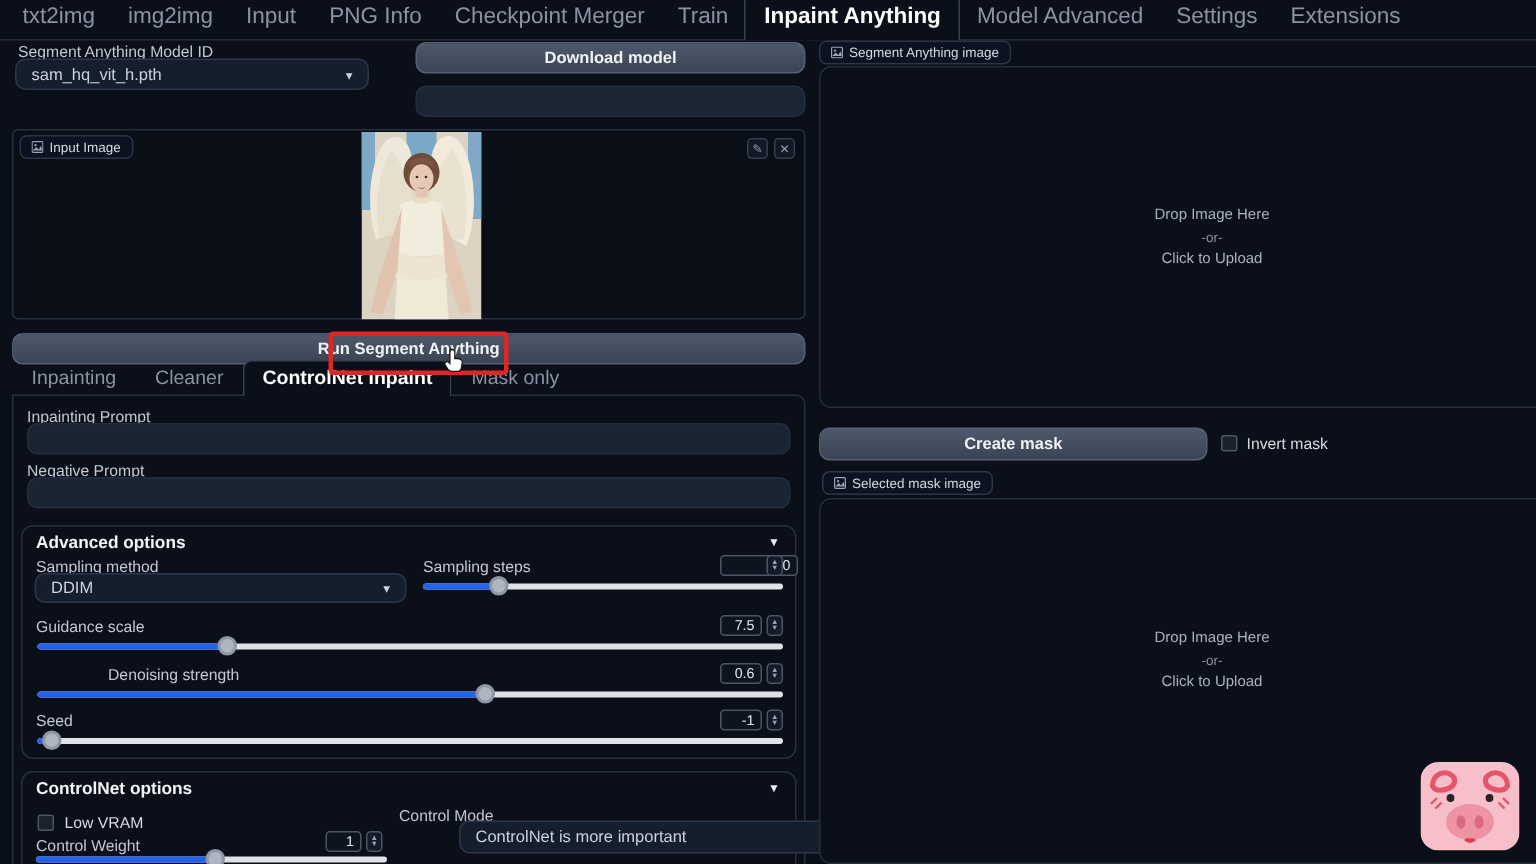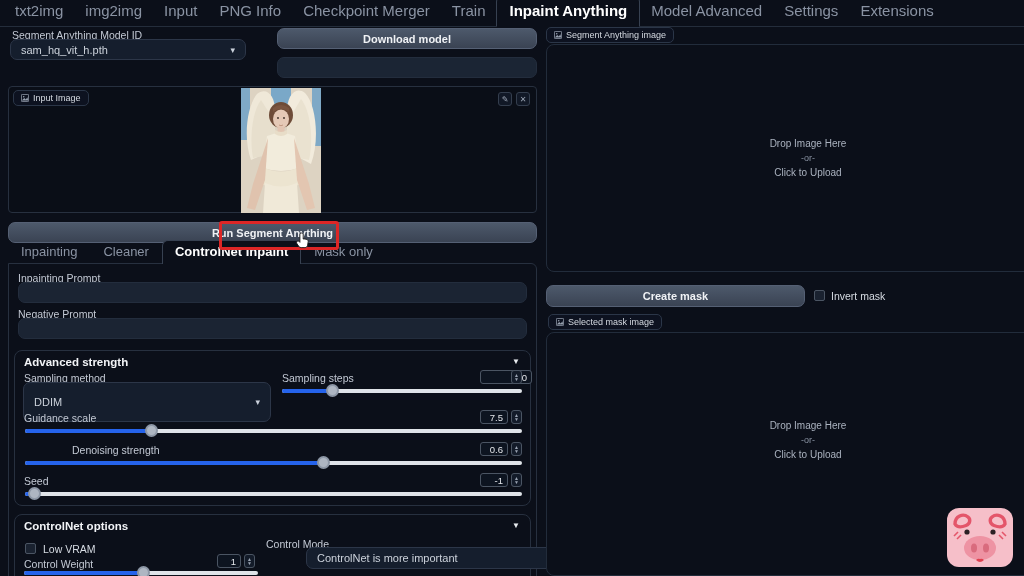--- a/index.html
+++ b/index.html
@@ -191,25 +191,25 @@
 
 <div class="tab-panel"></div>
 
 <div class="lbl" style="left:18px; top:272px;">Inpainting Prompt</div>
 <div class="textbox" style="left:18px; top:282px; width:509px; height:21px; background:#1b2433;"></div>
 
 <div class="lbl" style="left:18px; top:308px;">Negative Prompt</div>
 <div class="textbox" style="left:18px; top:318px; width:509px; height:21px; background:#1b2433;"></div>
 
 <div class="accordion" style="left:14px; top:350px; width:517px; height:156px;">
-  <div class="acc-title">Advanced strength</div>
+  <div class="acc-title">Advanced options</div>
   <div class="acc-caret">▼</div>
 
   <div class="lbl" style="left:9px; top:21px;">Sampling method</div>
-  <div class="dropdown" style="left:8px; top:31px; width:248px; height:40px;">
+  <div class="dropdown" style="left:8px; top:31px; width:248px; height:20px;">
     <span>DDIM</span>
     <span class="arrow">▾</span>
   </div>
 
   <div class="lbl" style="left:267px; top:21px;">Sampling steps</div>
   <div class="num-input" style="left:465px; top:19px; width:52px;">30</div>
   <div class="spinner" style="left:496px; top:19px;">
       <span>▲</span>
       <span>▼</span>
     </div>

